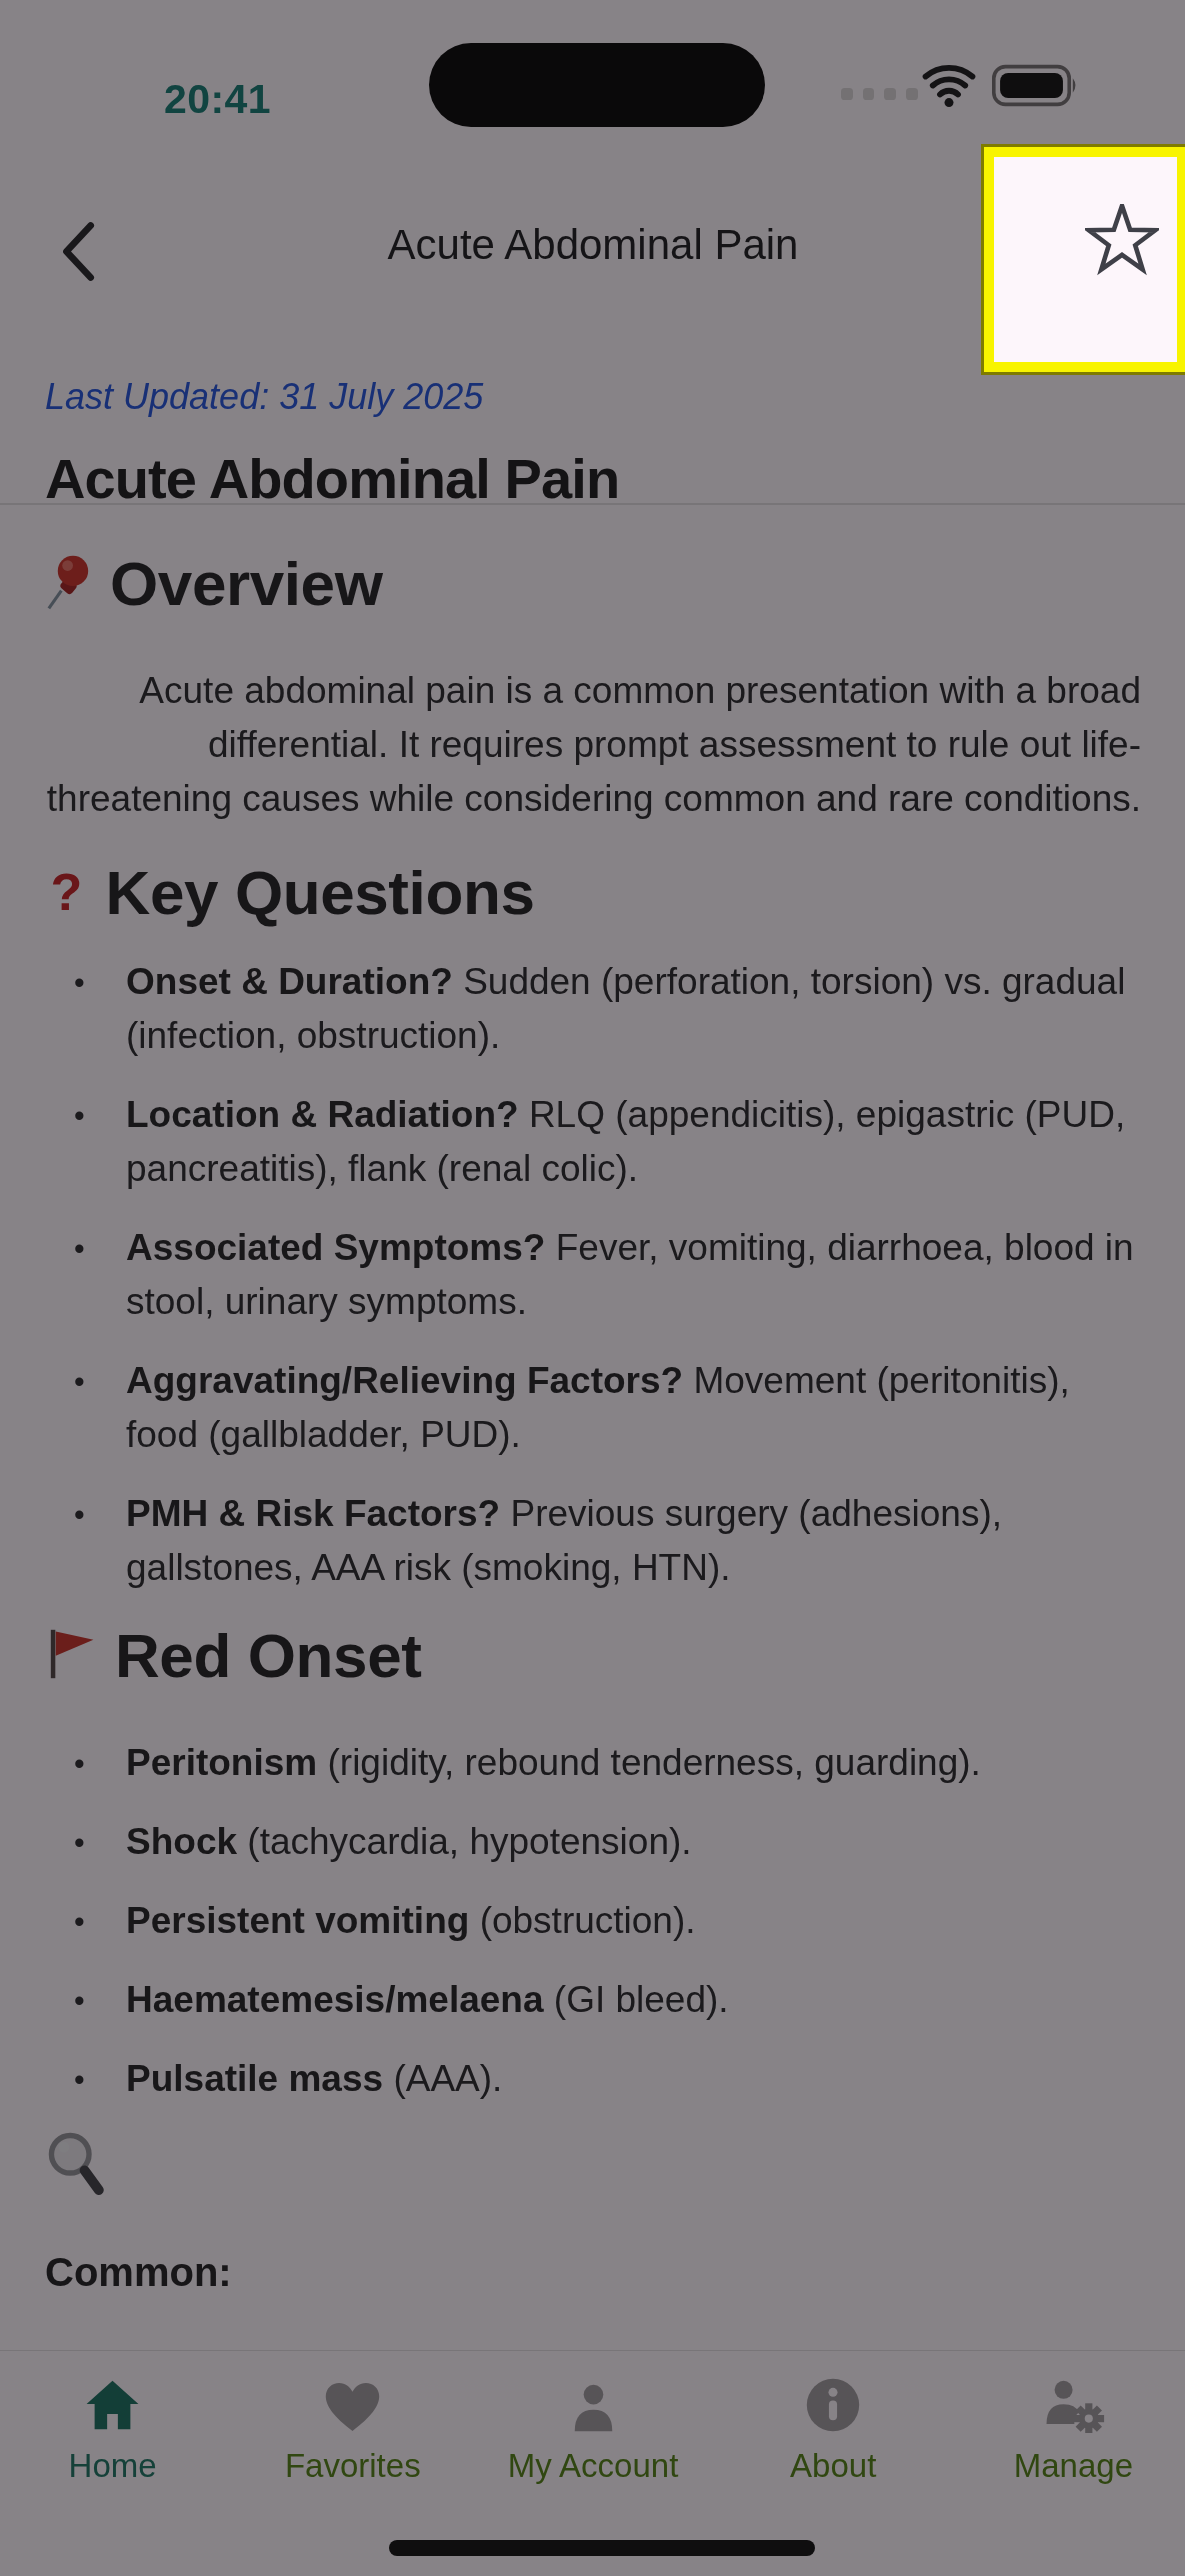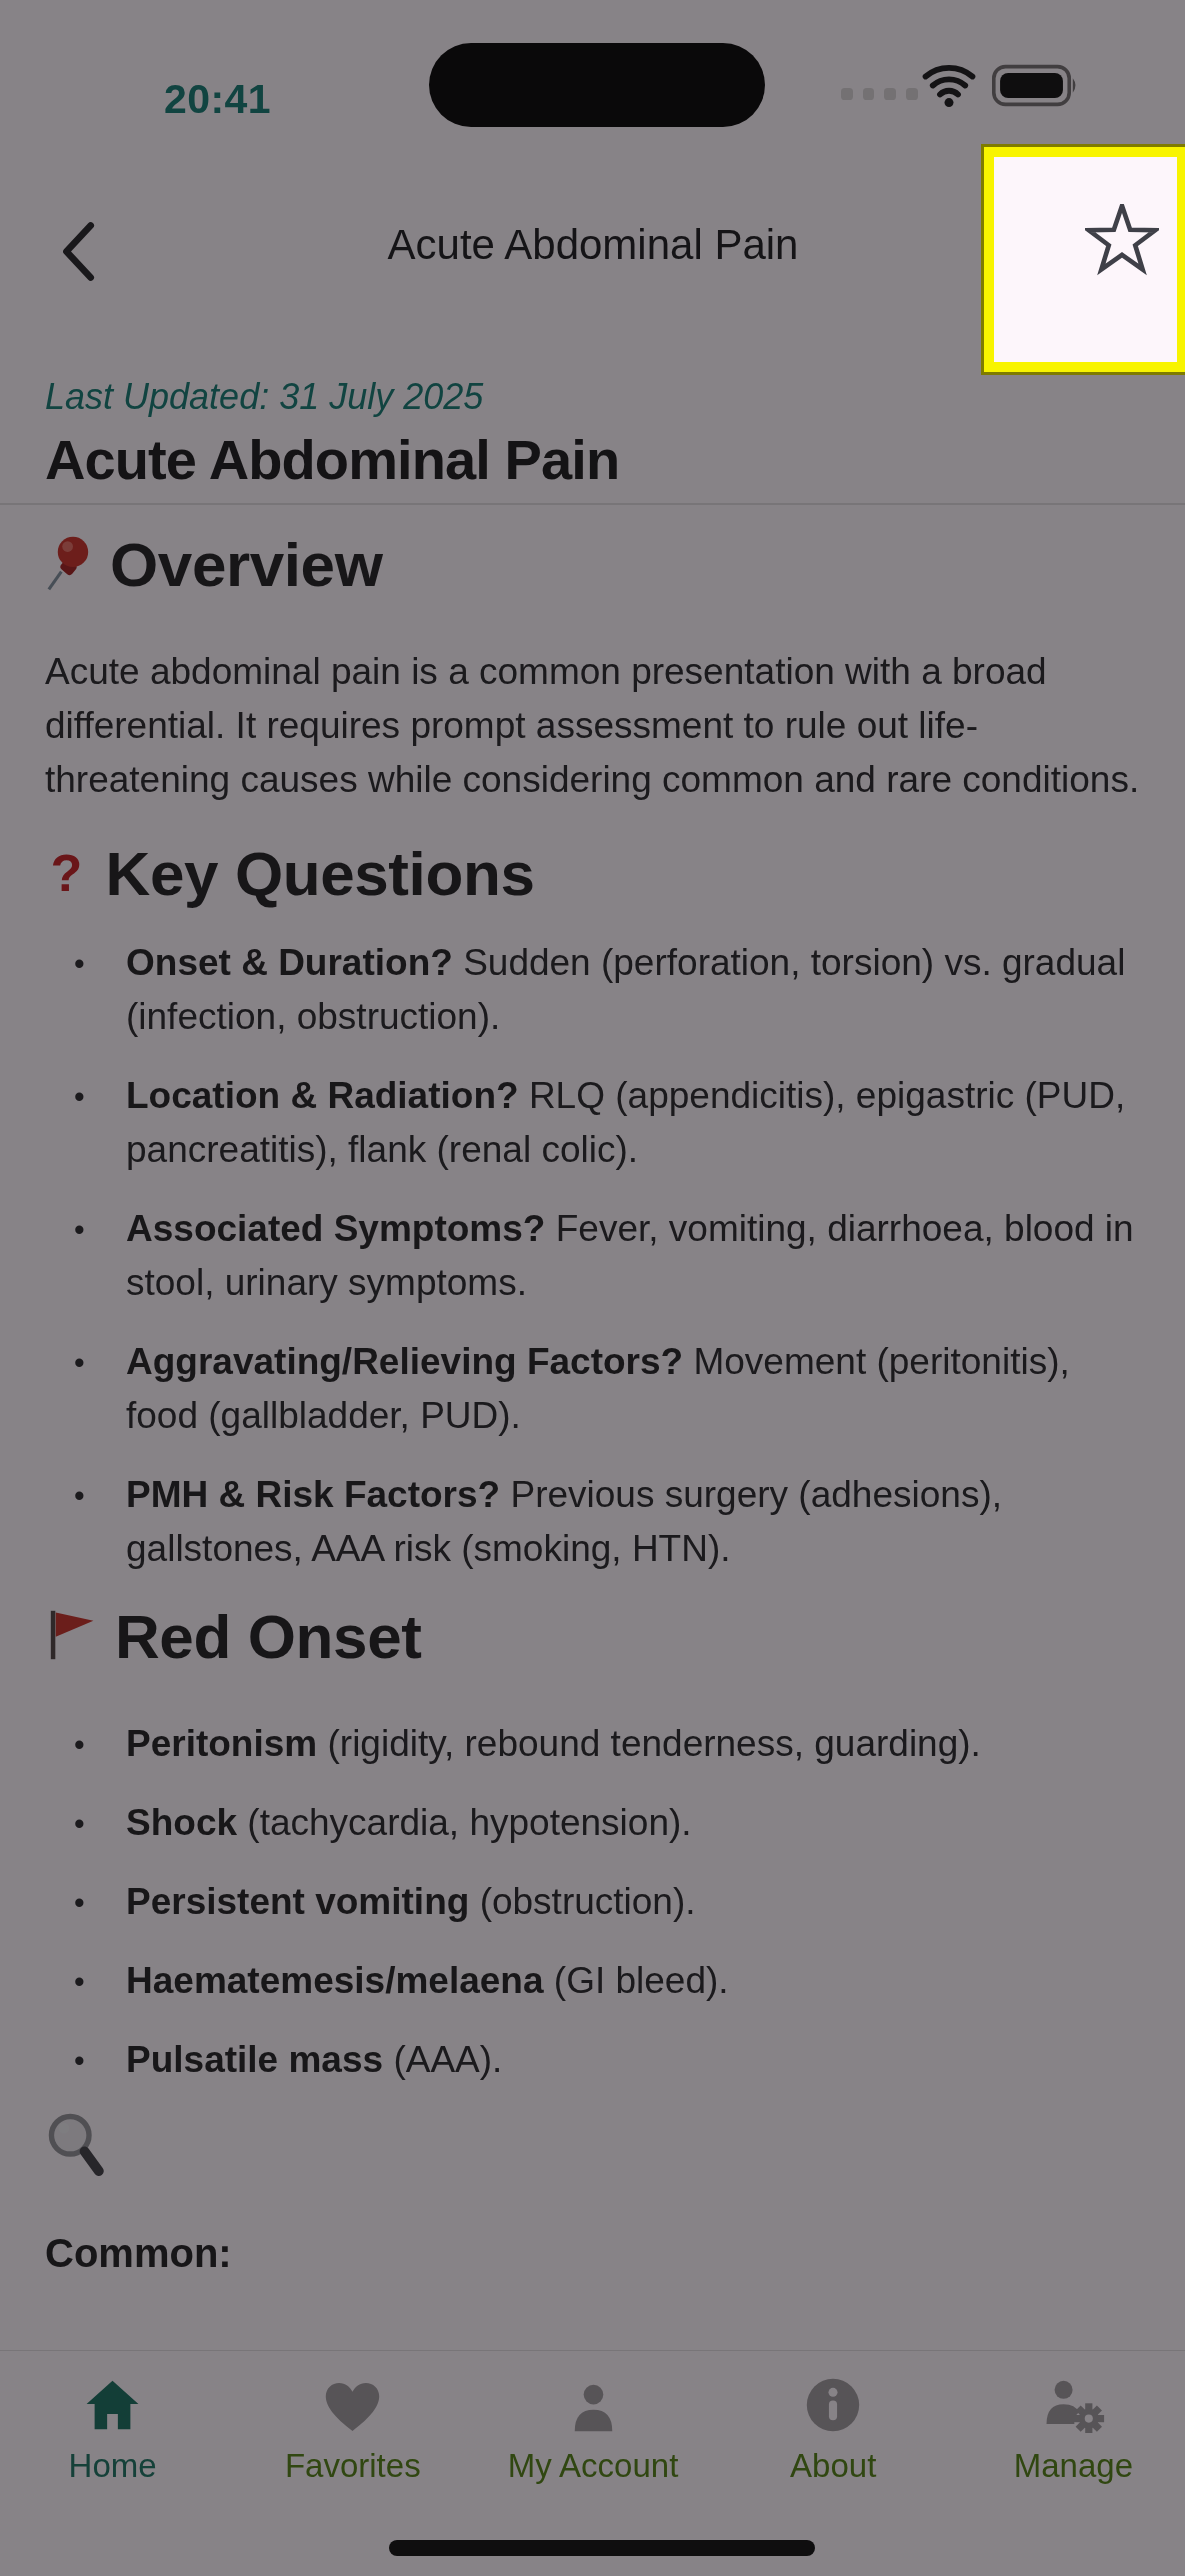--- a/index.html
+++ b/index.html
@@ -18,27 +18,27 @@
   .battery { position:absolute; left:992px; top:63px; }
 
   
   .navbar { position:absolute; top:135px; left:0; right:0; height:235px; }
   .back-btn { position:absolute; left:52px; top:77px; width:54px; height:81px; background:none; border:none; cursor:pointer; }
   .nav-title { position:absolute; left:0; right:0; top:86px; text-align:center; font-size:42px; font-weight:500; color:#17171A; }
   .nav-divider { position:absolute; top:368px; left:0; right:0; height:1.8px; background:#DDD9DD; }
 
   
   .content { position:absolute; top:370px; left:0; right:0; padding:5.4px 45px 0 45px; }
-  .last-updated { font-size:36px; line-height:43px; font-style:italic; color:#0f766e; margin-bottom:9px; }
+  .last-updated { font-size:36px; line-height:43px; font-style:italic; color:#1d4ed8; margin-bottom:28px; }
   h1.article-title { font-size:56px; line-height:66px; font-weight:800; color:#141416; letter-spacing:-0.9px; margin-bottom:36px; }
   .h2row { display:flex; align-items:center; gap:18px; margin-bottom:45px; }
   .h2row.tight { margin-bottom:27px; }
   .h2row h2 { font-size:62px; font-weight:800; color:#1A1A1D; letter-spacing:-0.4px; }
   .qmark { font-size:52px; font-weight:800; color:#C01A1F; line-height:50px; padding:0 5.4px; }
-  .body-p { font-size:37px; line-height:54px; color:#232327; margin-bottom:30.5px; }
+  .body-p { font-size:37px; line-height:54px; color:#232327; margin-bottom:30.5px;text-align:right; }
   ul.blist { list-style:none; margin-bottom:0; }
   ul.blist li { position:relative; padding-left:81px; font-size:37px; line-height:54px; color:#232327; margin-bottom:25px; }
   ul.blist li::before { content:"•"; position:absolute; left:29px; top:0; font-size:30.5px; color:#232327; }
   ul.blist .lead { font-weight:700; color:#1C1C1F; }
   .mt { margin-top:21.6px; }
   .common-label { font-size:40px; line-height:50px; font-weight:800; color:#1A1A1D; margin-top:18px; }
 
   
   .tabbar { position:absolute; top:2350px; left:0; right:0; bottom:0; background:#FBF4FA; border-top:1.8px solid #DDD9DD; display:flex; z-index:5;gap:15px; }
   .tab { flex:1; display:flex; flex-direction:column; align-items:center; padding-top:16px; background:none; border:none; cursor:pointer; }

